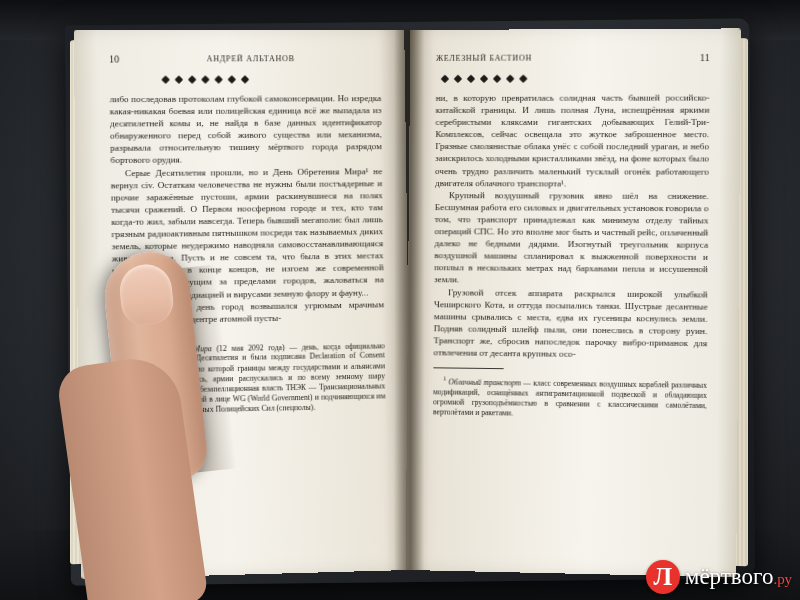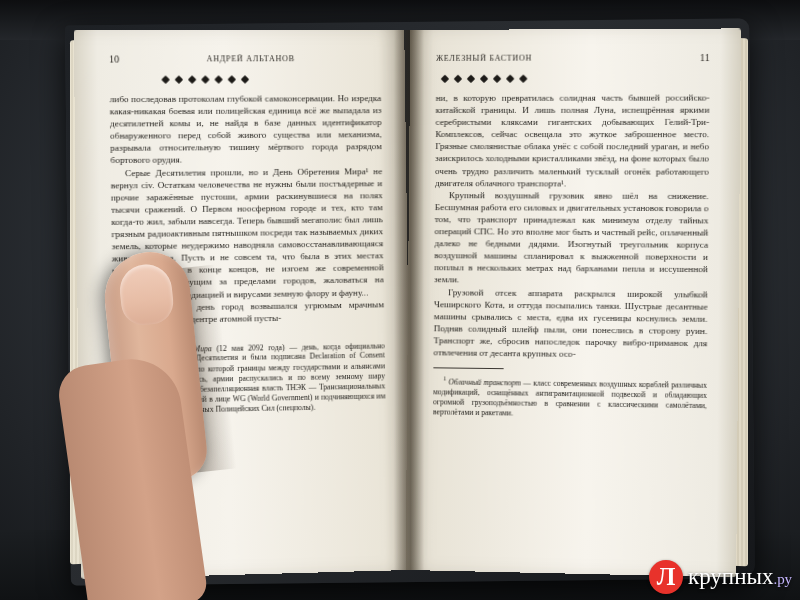--- a/index.html
+++ b/index.html
@@ -276,21 +276,21 @@
     box-shadow: 0 1px 3px rgba(0,0,0,.5);
   }
   .wm-text {
     color: #fff;
     font-family: "Liberation Serif", serif;
     font-size: 23px;
     text-shadow: 0 1px 3px rgba(0,0,0,.8);
   }
   .wm-text .dom {
     font-size: 15px;
-    color: #c4b5fd;
+    color: #ef4444;
   }
 </style>
 </head>
 <body>
 
 <div id="photo">
   <div class="bg-dark"></div>
   <div class="bg-top"></div>
   <div class="bg-bottom"></div>
 
@@ -367,16 +367,16 @@
       <div class="thumb">
         <div class="nail"></div>
       </div>
       <div class="hand"></div>
     </div>
   </div>
 
   <div class="watermark">
     <div class="wm-circle">Л</div>
     <div class="wm-text">
-      <span>крупных</span><span class="dom">.ру</span>
+      <span>мёртвого</span><span class="dom">.ру</span>
     </div>
   </div>
 </div>
 
 </body></html>

